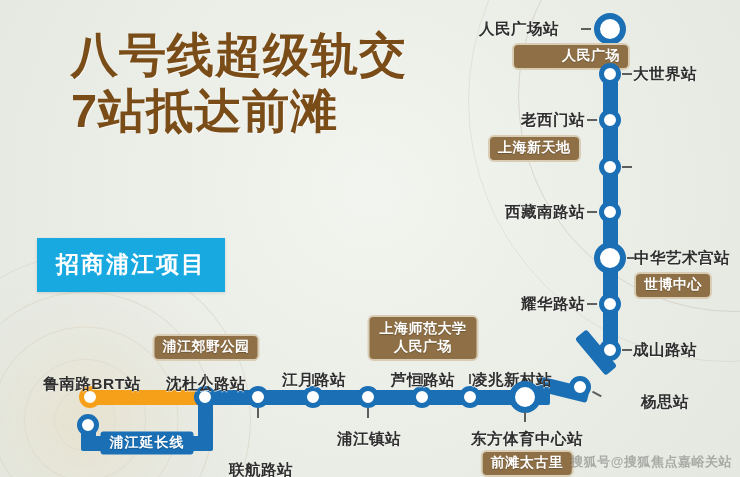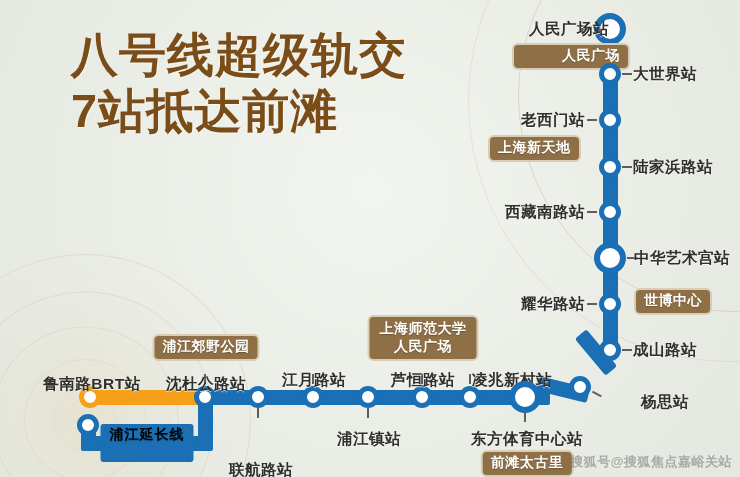--- a/index.html
+++ b/index.html
@@ -67,22 +67,22 @@
   
   .poi{position:absolute;background:#8f7046;color:#fff;
        border:2px solid #d9cdb6;border-radius:6px;
        font-size:14px;font-weight:bold;padding:2px 8px 3px 8px;
        white-space:nowrap;line-height:1.25;letter-spacing:.5px;
        text-shadow:0 1px 1px rgba(0,0,0,.25);}
   .poi.c{transform:translateX(-50%);}
   .poi.two{text-align:center;padding:3px 10px 4px 10px;}
 
   
-  .branch-label{position:absolute;background:#1a6fb5;color:#000000;
-      font-size:14px;font-weight:bold;padding:2px 9px 18px 9px;border-radius:3px;
+  .branch-label{position:absolute;background:#1a6fb5;color:#ffffff;
+      font-size:14px;font-weight:bold;padding:2px 9px 3px 9px;border-radius:3px;
       letter-spacing:1px;white-space:nowrap;transform:translate(-50%,-50%);
       text-shadow:0 1px 1px rgba(0,0,0,.2);text-align:center;}
 
   
   .watermark{position:absolute;right:8px;bottom:6px;
      font-size:13px;font-weight:bold;color:rgba(80,80,80,.42);
      white-space:nowrap;letter-spacing:.5px;}
 </style>
 </head>
 <body>
@@ -97,20 +97,21 @@
     <div class="ring" style="width:185px;height:185px"></div>
     <div class="ring" style="width:255px;height:255px"></div>
     <div class="ring" style="width:330px;height:330px"></div>
   </div>
 
   <div class="headline">
     <div class="h1">八号线超级轨交</div>
     <div class="h2">7站抵达前滩</div>
   </div>
 
+  <div class="project-badge">招商浦江项目</div>
 
   <div class="line vline" style="left:602.5px;top:29px;height:325px;"></div>
 
   <div style="position:absolute;left:572px;top:345px;width:48px;height:15px;
               background:#1a6fb5;border-radius:3px;
               transform:rotate(50deg);transform-origin:50% 50%;"></div>
 
   <div style="position:absolute;left:537px;top:382px;width:52px;height:15px;
               background:#1a6fb5;border-radius:3px;
               transform:rotate(14deg);transform-origin:50% 50%;"></div>
@@ -120,44 +121,43 @@
   <div class="line hline oline" style="left:88px;top:389.5px;width:120px;"></div>
 
   <div class="line vline" style="left:197.5px;top:397px;height:53px;"></div>
 
   <div class="line hline" style="left:81px;top:435.5px;width:132px;"></div>
 
   <div class="line vline" style="left:80.5px;top:422px;height:21px;"></div>
 
   <div class="dot lg" style="left:610px;top:29px;"></div>
   <div class="tick h" style="left:581px;top:28px;"></div>
-  <div class="slabel l" style="left:609px;top:29px;">人民广场站</div>
+  <div class="slabel l" style="left:559px;top:29px;">人民广场站</div>
   <div class="poi" style="left:512px;top:43px;padding-left:48px;">人民广场</div>
 
   <div class="dot sm" style="left:610px;top:74px;"></div>
   <div class="tick h" style="left:622px;top:73px;"></div>
   <div class="slabel r" style="left:633px;top:74px;">大世界站</div>
 
   <div class="dot sm" style="left:610px;top:120px;"></div>
   <div class="tick h" style="left:587px;top:119px;"></div>
   <div class="slabel l" style="left:585px;top:120px;">老西门站</div>
   <div class="poi" style="left:488px;top:135px;">上海新天地</div>
 
   <div class="dot sm" style="left:610px;top:167px;"></div>
   <div class="tick h" style="left:622px;top:166px;"></div>
-  <div class="slabel r" style="left:633px;top:167px;">陆家浜路站</div>
 
   <div class="dot sm" style="left:610px;top:212px;"></div>
   <div class="tick h" style="left:587px;top:211px;"></div>
   <div class="slabel l" style="left:585px;top:212px;">西藏南路站</div>
 
   <div class="dot lg" style="left:610px;top:258px;"></div>
   <div class="tick h" style="left:627px;top:257px;"></div>
   <div class="slabel r" style="left:634px;top:258px;">中华艺术宫站</div>
-  <div class="poi" style="left:634px;top:288px;">世博中心</div>
+  <div class="poi" style="left:634px;top:272px;">世博中心</div>
 
   <div class="dot sm" style="left:610px;top:304px;"></div>
   <div class="tick h" style="left:587px;top:303px;"></div>
   <div class="slabel l" style="left:585px;top:304px;">耀华路站</div>
 
   <div class="dot sm" style="left:610px;top:350px;"></div>
   <div class="tick h" style="left:622px;top:349px;"></div>
   <div class="slabel r" style="left:633px;top:350px;">成山路站</div>
 
   <div class="dot sm" style="left:580px;top:387px;"></div>

